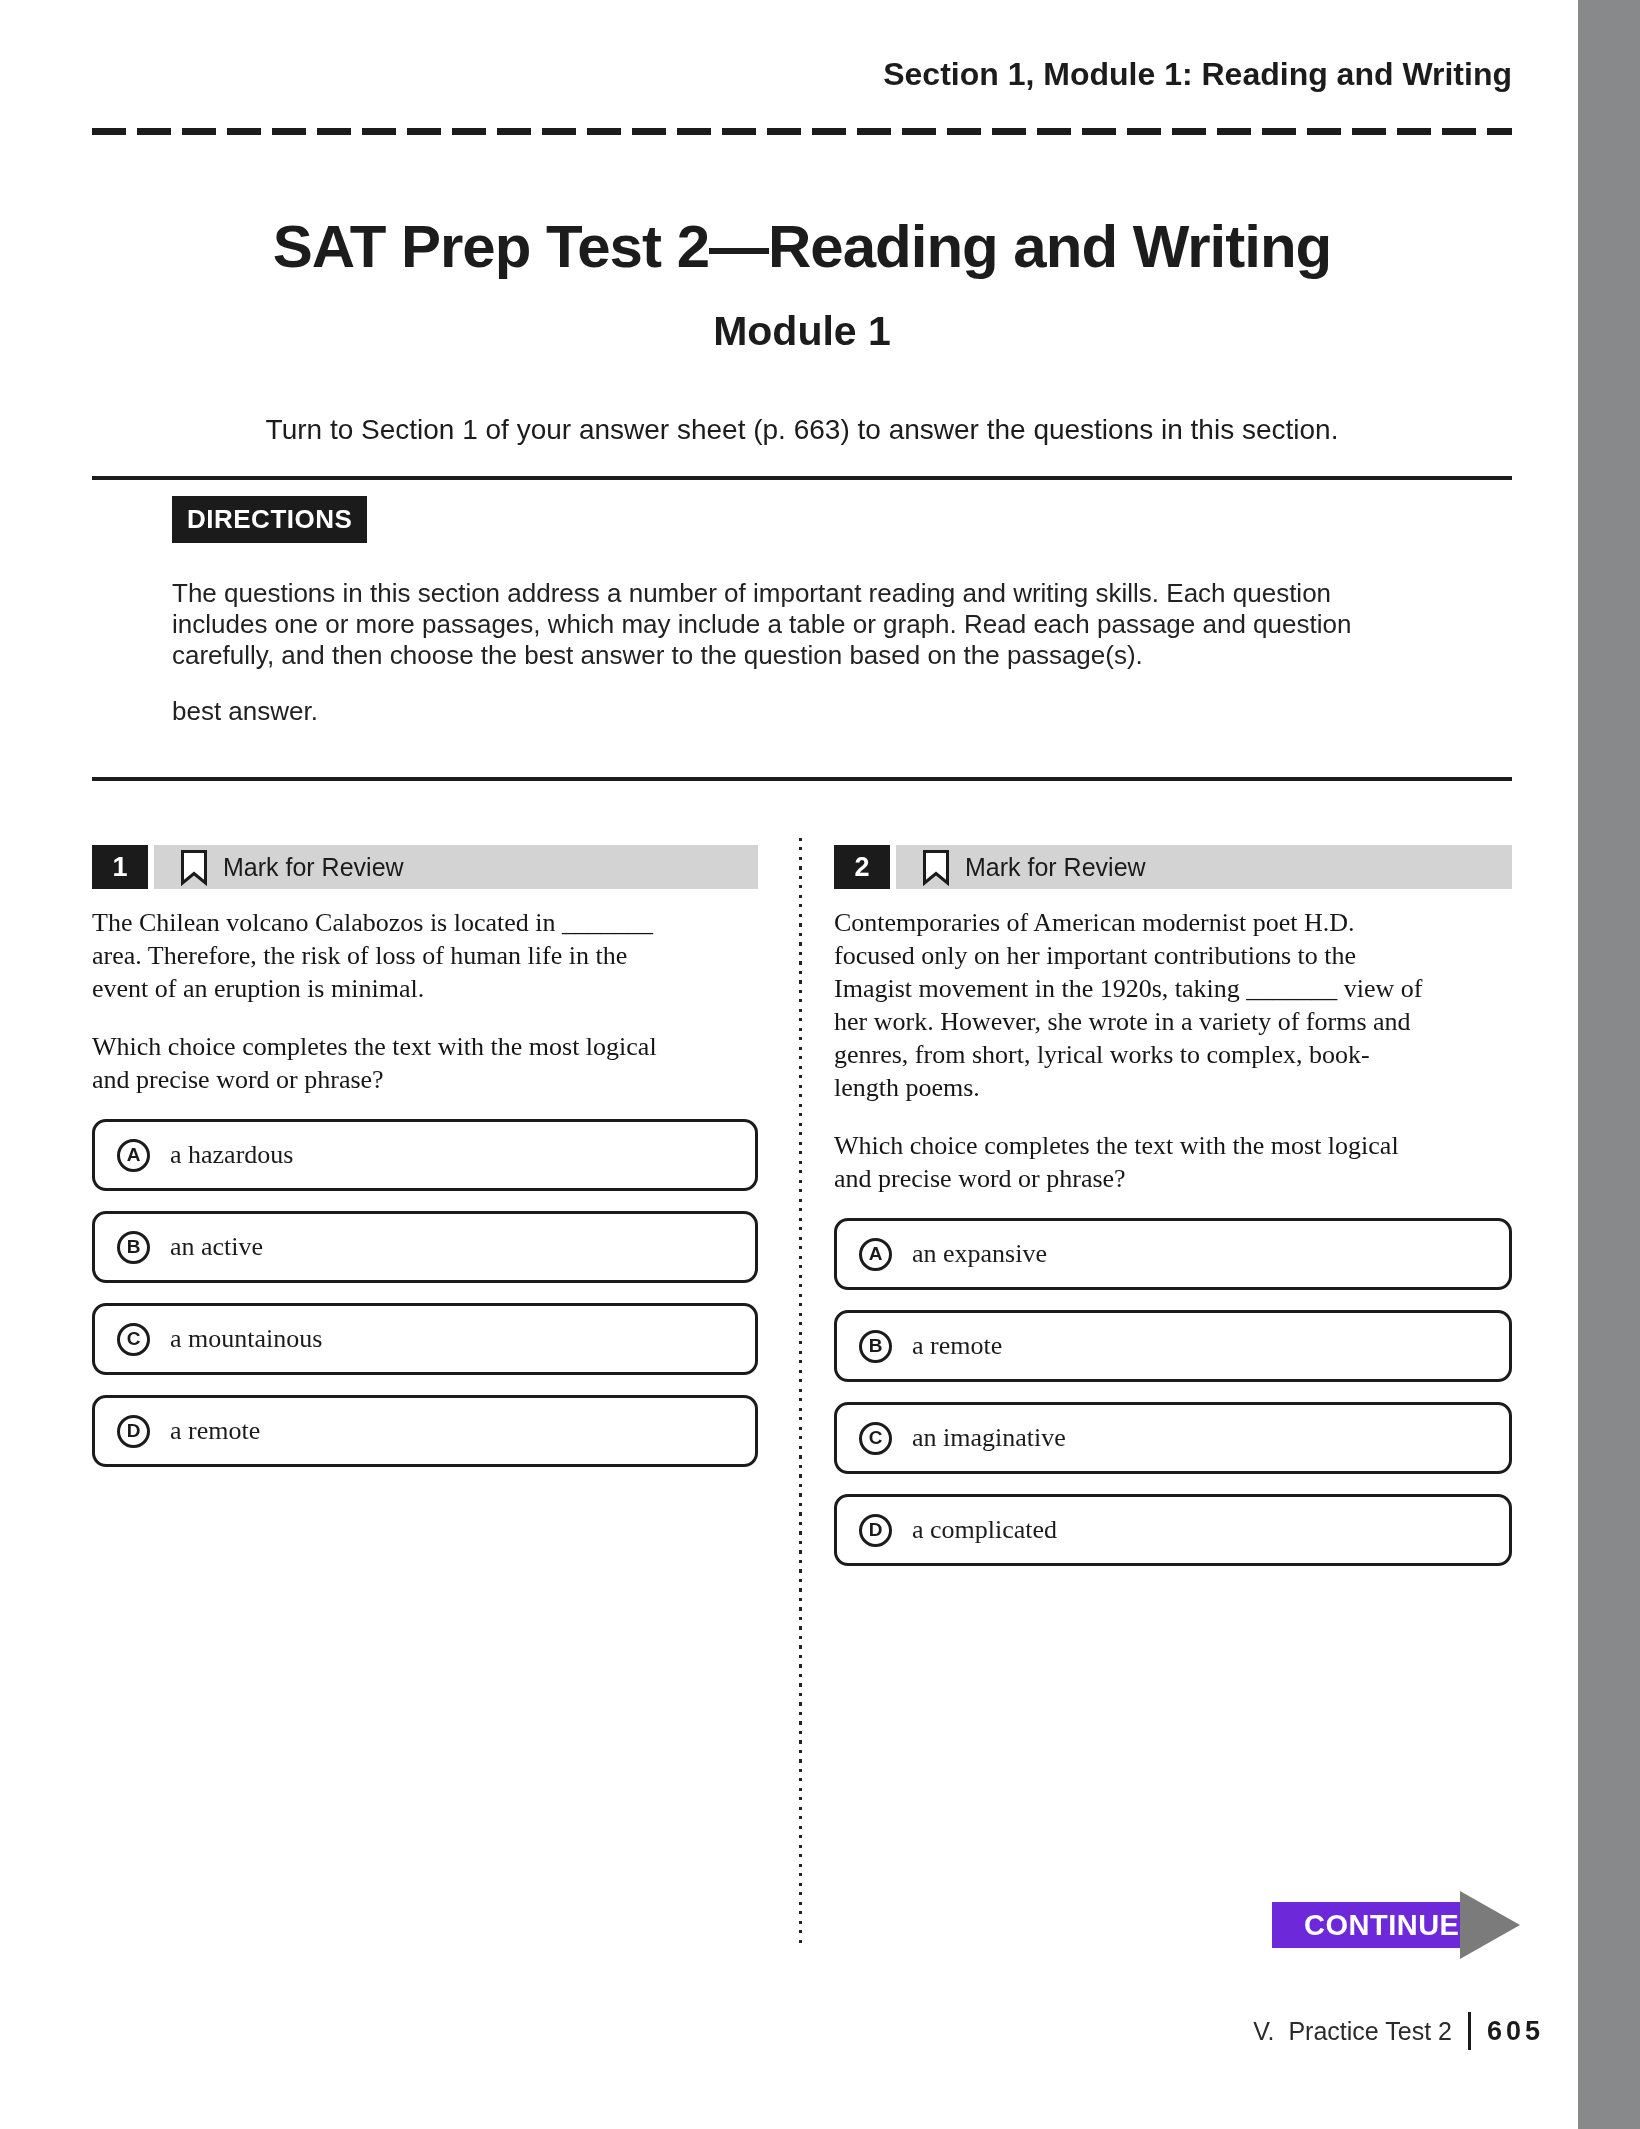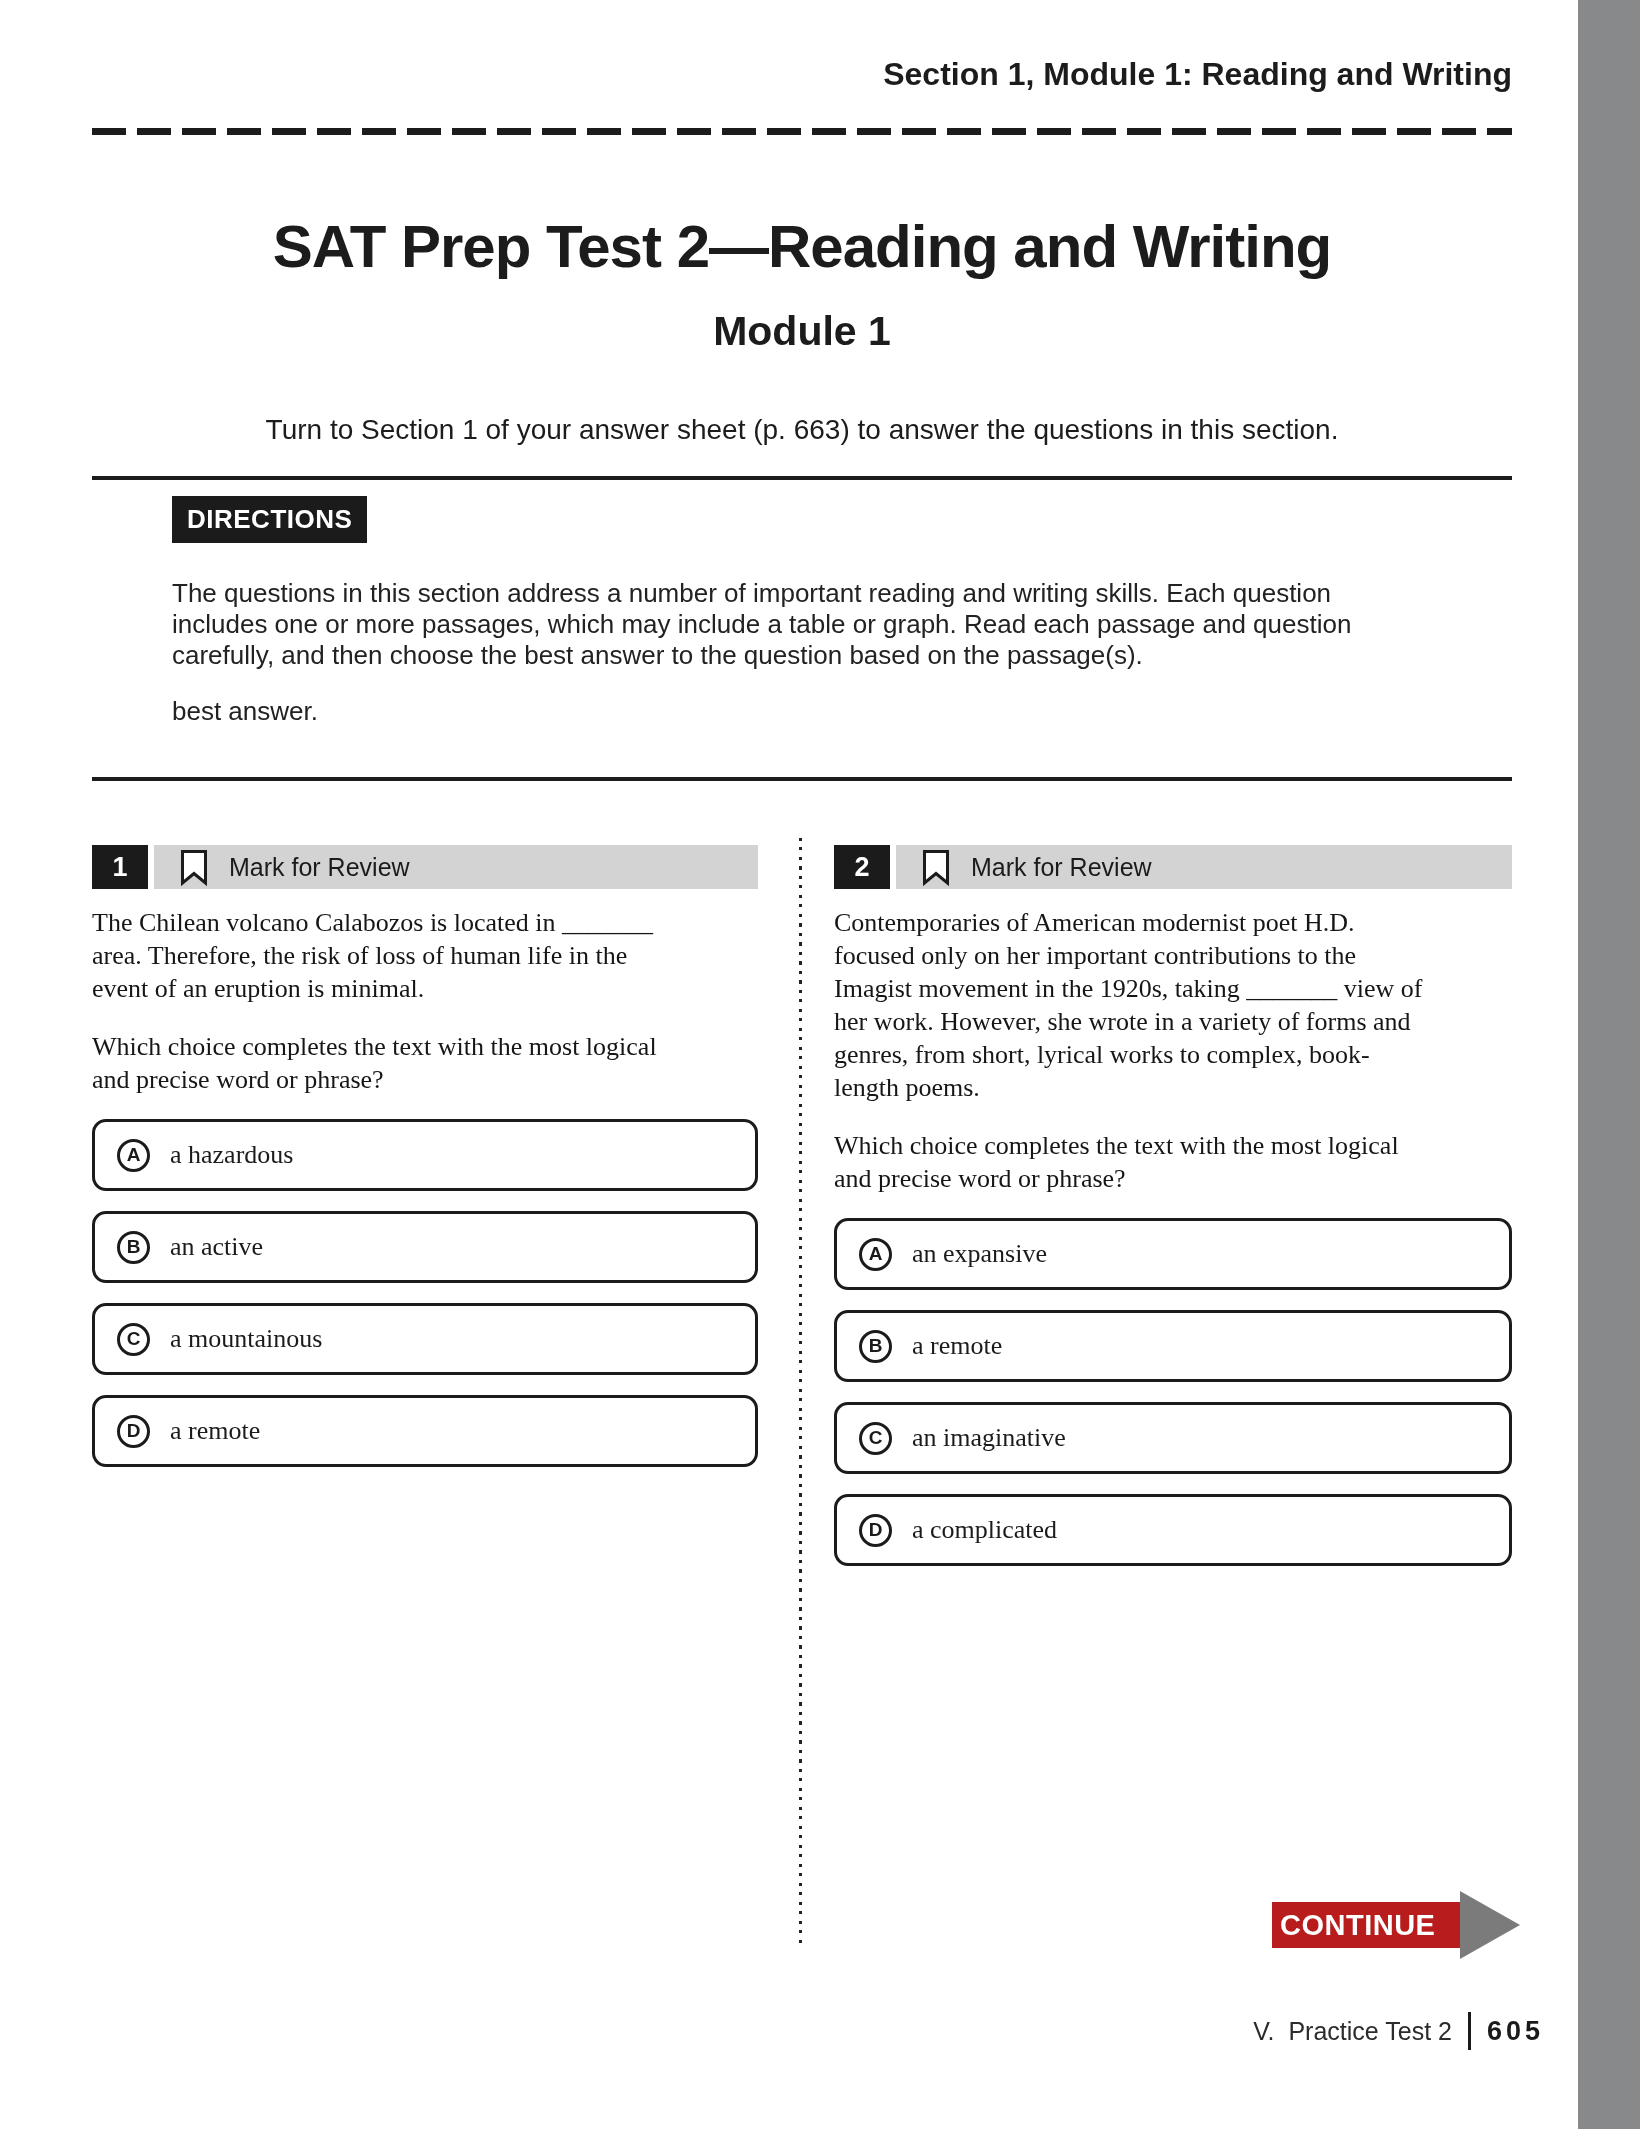--- a/index.html
+++ b/index.html
@@ -50,21 +50,21 @@
     background:repeating-linear-gradient(180deg,#222 0 3px,transparent 3px 9.5px);
   }
 
   .q-head { display:flex; height:44px; margin-bottom:17px; }
   .q-num {
     width:56px; background:#1b1b1b; color:#ffffff; font-size:27px; font-weight:bold;
     display:flex; align-items:center; justify-content:center; flex:0 0 auto;
   }
   .q-markbar {
     flex:1; margin-left:6px; background:#d3d3d3; display:flex; align-items:center;
-    padding-left:26px; gap:21px;
+    padding-left:26px; gap:15px;
   }
   .bookmark-icon { width:28px; height:37px; flex:0 0 auto; display:block; }
   .mark-label { font-size:25px; color:#1b1b1b; }
 
   .passage, .prompt {
     font-family:"Liberation Serif", serif; font-size:26px; line-height:33px; color:#161616;
   }
   .passage { margin-bottom:25px; }
   .prompt  { margin-bottom:23px; }
 
@@ -74,23 +74,23 @@
     padding-left:22px; gap:20px; background:#fff;
   }
   .choice-letter {
     box-sizing:border-box; width:33px; height:33px; border:3px solid #1b1b1b; border-radius:50%;
     display:flex; align-items:center; justify-content:center;
     font-size:19px; font-weight:600; flex:0 0 auto; font-family:"Liberation Sans",sans-serif;
   }
   .choice-text { font-family:"Liberation Serif", serif; font-size:26px; white-space:nowrap; }
 
   .continue-btn {
-    position:absolute; left:1272px; top:1902px; width:188px; height:46px; background:#b91c1c;
+    position:absolute; left:1272px; top:1902px; width:188px; height:46px; background:#6d28d9;
     color:#ffffff; font-size:29px; font-weight:bold; letter-spacing:0.5px;
-    display:flex; align-items:center; padding-left:8px; box-sizing:border-box; cursor:pointer;
+    display:flex; align-items:center; padding-left:32px; box-sizing:border-box; cursor:pointer;
   }
   .continue-head {
     position:absolute; left:1460px; top:1891px; width:0; height:0;
     border-top:34px solid transparent; border-bottom:34px solid transparent;
     border-left:60px solid #7b7b7b;
   }
 
   .footer {
     position:absolute; top:2012px; left:92px; width:1452px;
     display:flex; justify-content:flex-end; align-items:center; gap:16px;

